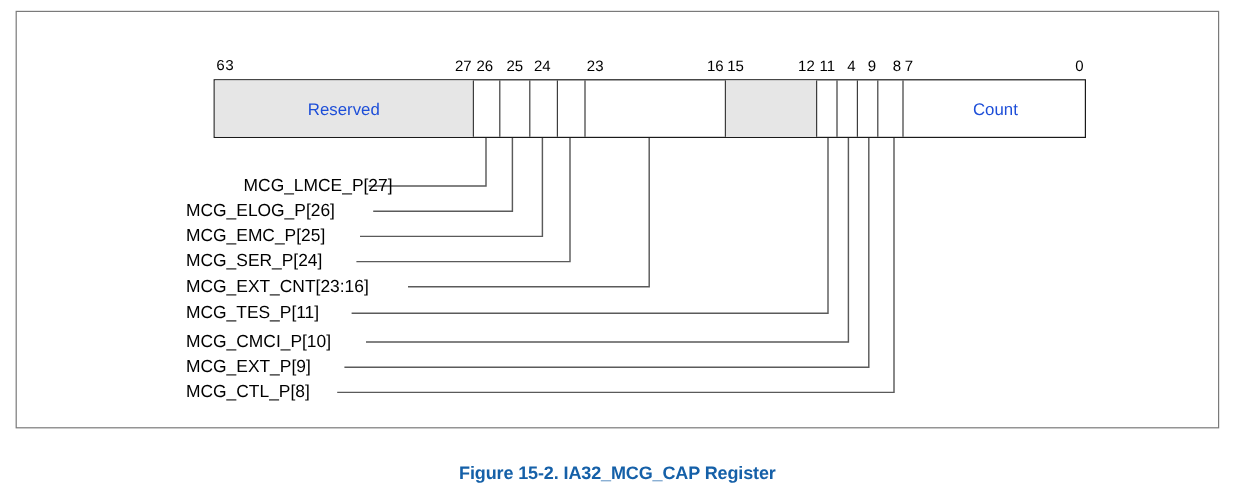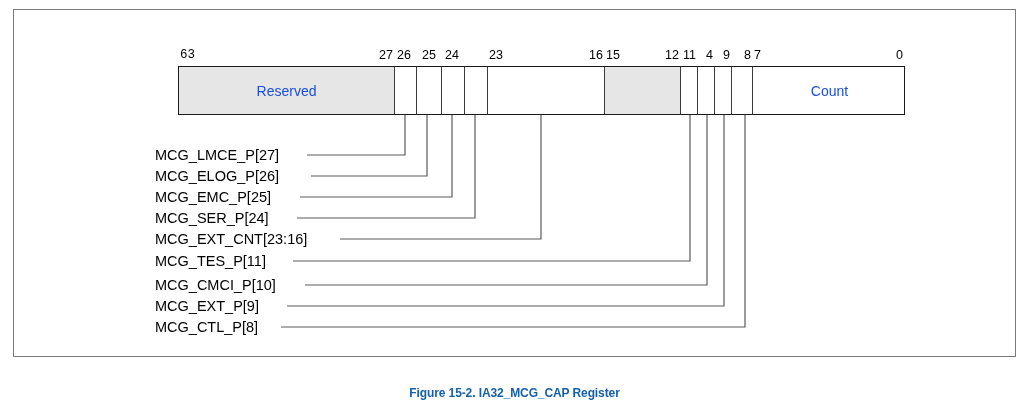--- a/index.html
+++ b/index.html
@@ -61,21 +61,21 @@
 
   
   .leader{position:absolute;left:0;top:0;width:1029px;height:419px;pointer-events:none;}
 
   
   .caption{
     position:absolute;
     left:0;top:386px;
     width:1029px;
     text-align:center;
-    font-size:12px;
+    font-size:15px;
     font-weight:bold;
     color:#1560a8;
     letter-spacing:-0.1px;
   }
 </style>
 </head>
 <body>
 
 <div id="root">
 
@@ -124,21 +124,21 @@
       <path d="M 300 197 H 452 V 115" fill="none" stroke="#5a5a5a" stroke-width="1.2"></path>
       <path d="M 297 218 H 475 V 115" fill="none" stroke="#5a5a5a" stroke-width="1.2"></path>
       <path d="M 340 239 H 541 V 115" fill="none" stroke="#5a5a5a" stroke-width="1.2"></path>
       <path d="M 293 261 H 690 V 115" fill="none" stroke="#5a5a5a" stroke-width="1.2"></path>
       <path d="M 305 285 H 707 V 115" fill="none" stroke="#5a5a5a" stroke-width="1.2"></path>
       <path d="M 287 306 H 724 V 115" fill="none" stroke="#5a5a5a" stroke-width="1.2"></path>
       <path d="M 281 327 H 745 V 115" fill="none" stroke="#5a5a5a" stroke-width="1.2"></path>
     </svg>
 
   <div id="callouts">
-      <div class="flabel" style="top: 148px;">MCG_LMCE_P[27]</div>
+      <div class="flabel" style="top: 148px; margin-left: 48px;">MCG_LMCE_P[27]</div>
       <div class="flabel" style="top: 169px;">MCG_ELOG_P[26]</div>
       <div class="flabel" style="top: 190px;">MCG_EMC_P[25]</div>
       <div class="flabel" style="top: 211px;">MCG_SER_P[24]</div>
       <div class="flabel" style="top: 232px;">MCG_EXT_CNT[23:16]</div>
       <div class="flabel" style="top: 254px;">MCG_TES_P[11]</div>
       <div class="flabel" style="top: 278px;">MCG_CMCI_P[10]</div>
       <div class="flabel" style="top: 299px;">MCG_EXT_P[9]</div>
       <div class="flabel" style="top: 320px;">MCG_CTL_P[8]</div>
     </div>
 

